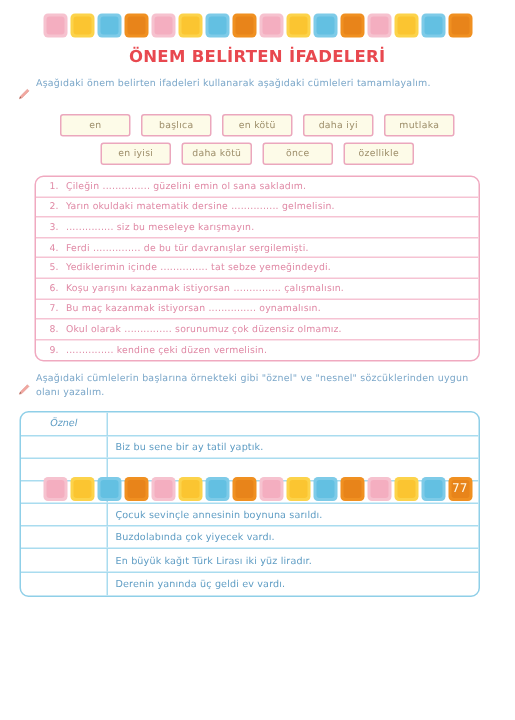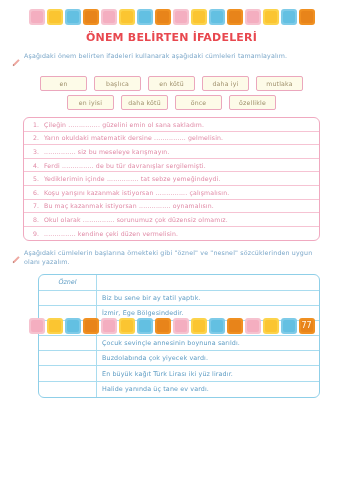--- a/index.html
+++ b/index.html
@@ -112,21 +112,21 @@
   }
   .ex-text {
     color: #e08aa6;
     font-size: 6.2px;
     letter-spacing: 0.15px;
     white-space: nowrap;
   }
 
   
   .tb-box {
-    margin: 6px 23px 0 38px;
+    margin: 6px 23px 0 13px;
     border: 1px solid #8fcfe8;
     border-radius: 6px;
     overflow: hidden;
     background: #fff;
   }
   .tb-row {
     display: flex;
     align-items: center;
     height: 15.2px;
     border-bottom: 1px solid #a9dcef;
@@ -288,40 +288,39 @@
   <div class="tb-box" id="tb-box">
       <div class="tb-row">
         <div class="tb-label">Öznel</div>
       </div>
       <div class="tb-row">
         <div class="tb-label"></div>
         <div class="tb-sent">Biz bu sene bir ay tatil yaptık.</div>
       </div>
       <div class="tb-row">
         <div class="tb-label"></div>
-        <div class="tb-sent">İzmir, Ege Bölgesindedir.</div>
       </div>
       <div class="tb-row">
         <div class="tb-label"></div>
       </div>
       <div class="tb-row">
         <div class="tb-label"></div>
         <div class="tb-sent">Çocuk sevinçle annesinin boynuna sarıldı.</div>
       </div>
       <div class="tb-row">
         <div class="tb-label"></div>
         <div class="tb-sent">Buzdolabında çok yiyecek vardı.</div>
       </div>
       <div class="tb-row">
         <div class="tb-label"></div>
         <div class="tb-sent">En büyük kağıt Türk Lirası iki yüz liradır.</div>
       </div>
       <div class="tb-row">
         <div class="tb-label"></div>
-        <div class="tb-sent">Halide yanında üç tane ev vardı.</div>
+        <div class="tb-sent">Derenin yanında üç geldi ev vardı.</div>
       </div>
     </div>
 
   <div class="strip bottom" id="bottom-strip">
       <div class="sq pink">
         <i></i>
       </div>
       <div class="sq yellow">
         <i></i>
       </div>

